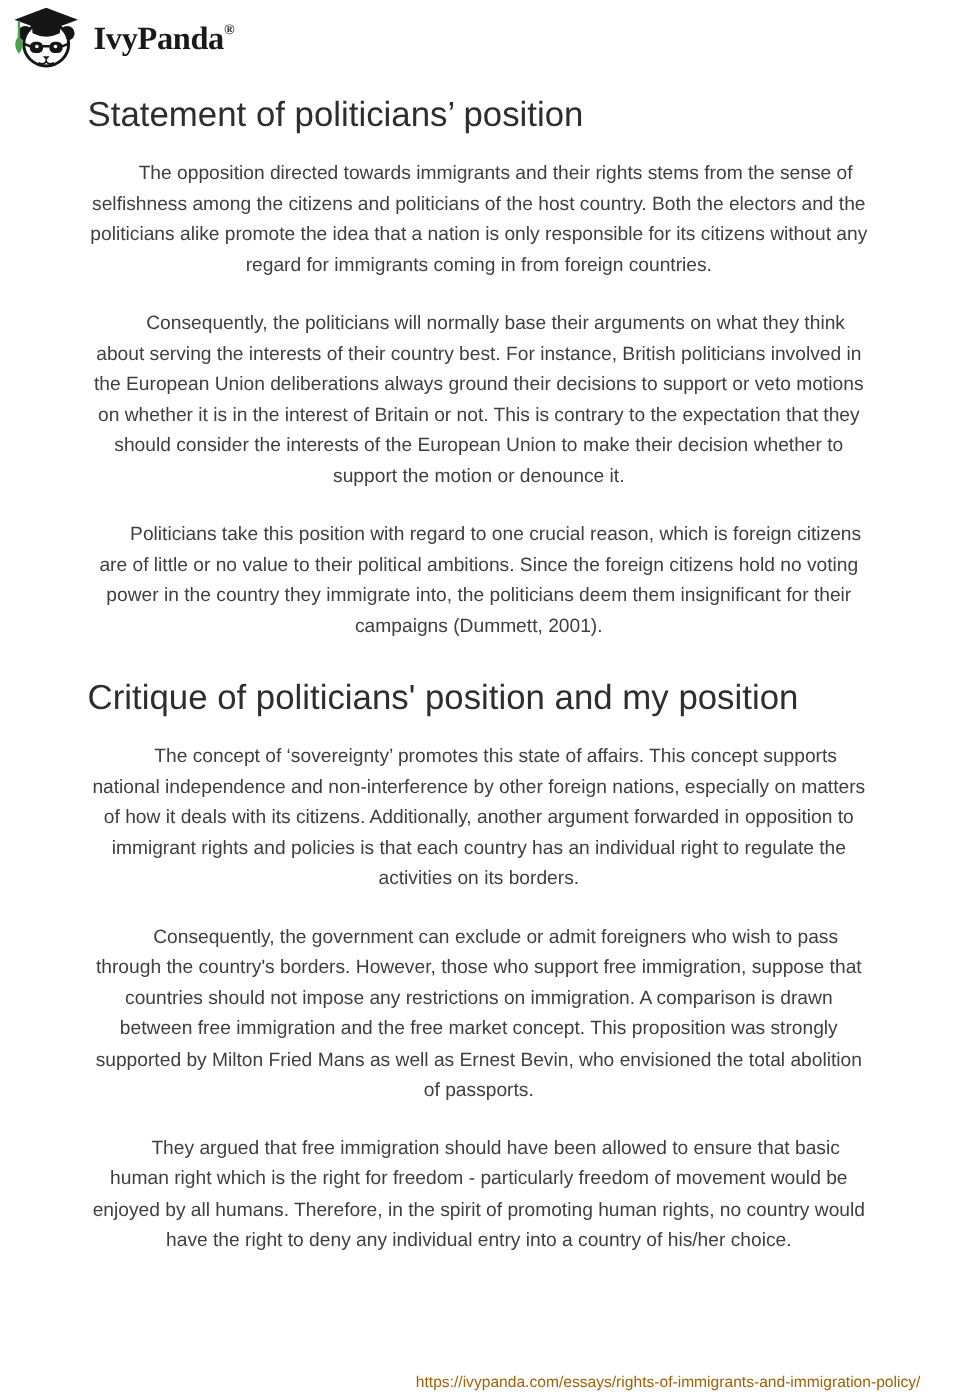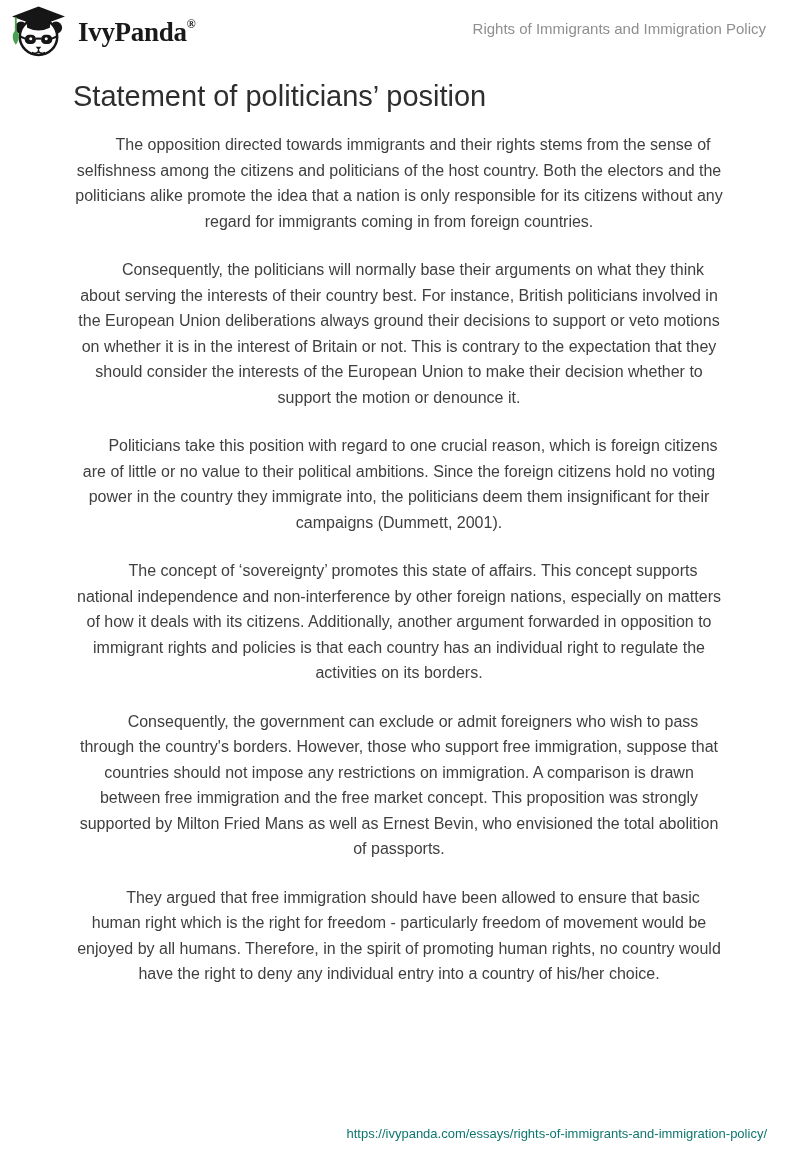--- a/index.html
+++ b/index.html
@@ -68,23 +68,23 @@
     text-indent: 28px;
     text-align: center;
     margin: 0 0 23px 0;
     max-width: 652px;
   }
 
   
   .footer-url {
     position: absolute;
     right: 33px;
-    bottom: 19px;
+    bottom: 1px;
     font-size: 13px;
-    color: #0f766e;
+    color: #a16207;
   }
 </style>
 </head>
 <body>
 
 <div class="page">
 
   <header class="header">
     <div class="brand">
       <span class="logo-icon">
@@ -109,32 +109,32 @@
           <rect x="32.7" y="30.5" width="11.8" height="9.8" rx="4.6" fill="#161616"></rect>
           <circle cx="21.8" cy="34.6" r="1.6" fill="#ffffff"></circle>
           <circle cx="38.2" cy="34.6" r="1.6" fill="#ffffff"></circle>
 
           <path d="M27 43.2 L33 43.2 L30 46.6 Z" fill="#161616"></path>
           <path d="M30 46.6 L30 48.2 M30 48.2 Q26.5 51.4 23.8 49.2 M30 48.2 Q33.5 51.4 36.2 49.2" fill="none" stroke="#161616" stroke-width="1.6" stroke-linecap="round"></path>
         </svg>
       </span>
       <span class="brand-name"><span>IvyPanda</span><sup>®</sup></span>
     </div>
-    <div class="doc-title">Rights of Immigrants and Immigration Policy</div>
   </header>
 
   <main class="content">
     <section>
       <h1>Statement of politicians’ position</h1>
       <p>The opposition directed towards immigrants and their rights stems from the sense of selfishness among the citizens and politicians of the host country. Both the electors and the politicians alike promote the idea that a nation is only responsible for its citizens without any regard for immigrants coming in from foreign countries.</p>
       <p>Consequently, the politicians will normally base their arguments on what they think about serving the interests of their country best. For instance, British politicians involved in the European Union deliberations always ground their decisions to support or veto motions on whether it is in the interest of Britain or not. This is contrary to the expectation that they should consider the interests of the European Union to make their decision whether to support the motion or denounce it.</p>
       <p>Politicians take this position with regard to one crucial reason, which is foreign citizens are of little or no value to their political ambitions. Since the foreign citizens hold no voting power in the country they immigrate into, the politicians deem them insignificant for their campaigns (Dummett, 2001).</p>
     </section>
 
     <section>
+      <h1>Critique of politicians' position and my position</h1>
       <p>The concept of ‘sovereignty’ promotes this state of affairs. This concept supports national independence and non-interference by other foreign nations, especially on matters of how it deals with its citizens. Additionally, another argument forwarded in opposition to immigrant rights and policies is that each country has an individual right to regulate the activities on its borders.</p>
       <p>Consequently, the government can exclude or admit foreigners who wish to pass through the country's borders. However, those who support free immigration, suppose that countries should not impose any restrictions on immigration. A comparison is drawn between free immigration and the free market concept. This proposition was strongly supported by Milton Fried Mans as well as Ernest Bevin, who envisioned the total abolition of passports.</p>
       <p>They argued that free immigration should have been allowed to ensure that basic human right which is the right for freedom - particularly freedom of movement would be enjoyed by all humans. Therefore, in the spirit of promoting human rights, no country would have the right to deny any individual entry into a country of his/her choice.</p>
     </section>
   </main>
 
   <div class="footer-url">https://ivypanda.com/essays/rights-of-immigrants-and-immigration-policy/</div>
 
 </div>
 

